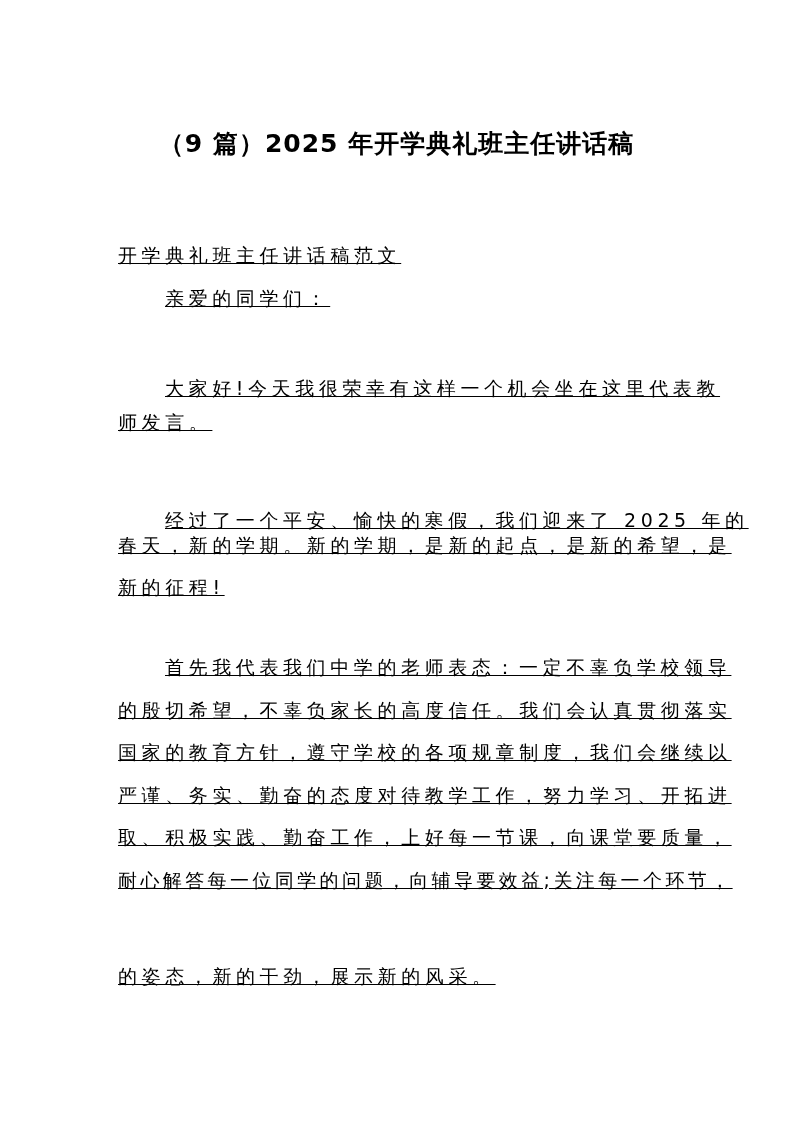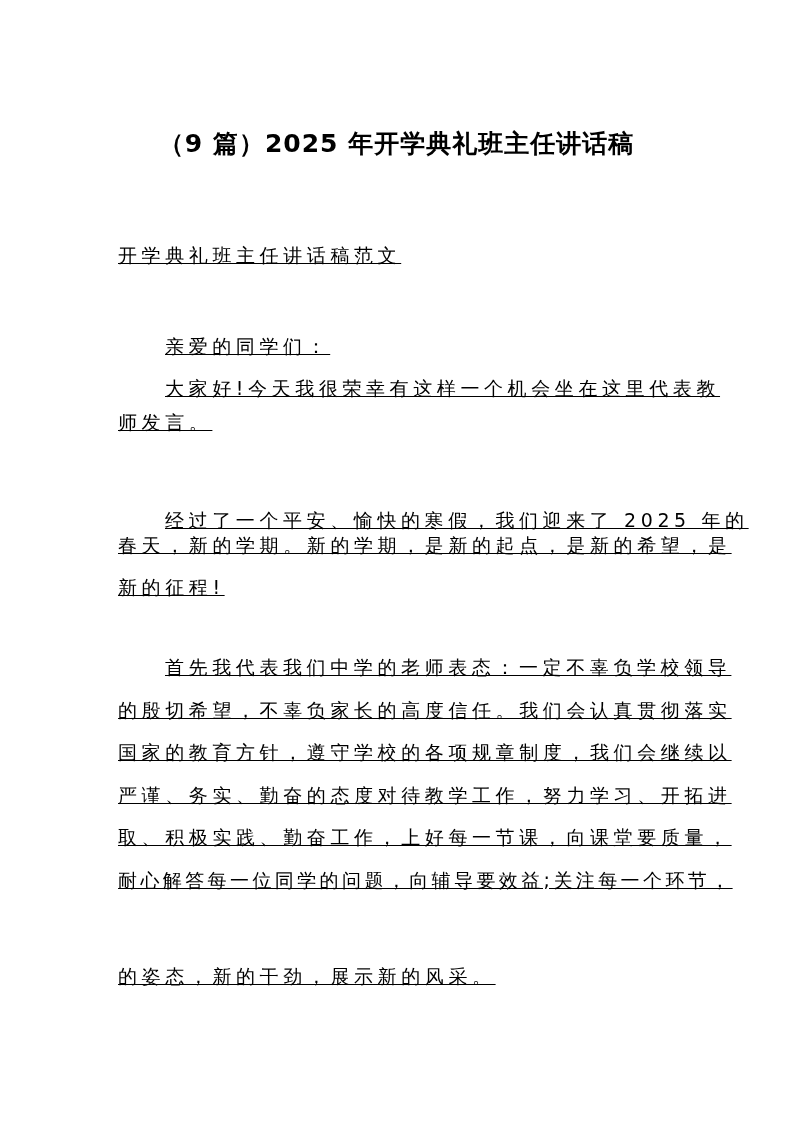--- a/index.html
+++ b/index.html
@@ -12,21 +12,21 @@
       white-space: nowrap; letter-spacing: 4.6px; text-decoration: underline; }
     .indent { left: 165px; }
   </style>
 </head>
 <body>
 
 <div class="page">
   <div class="title">（9 篇）2025 年开学典礼班主任讲话稿</div>
 
   <div class="line" style="top:242px;">开学典礼班主任讲话稿范文</div>
-  <div class="line indent" style="top:285px;margin-top:48px;">亲爱的同学们：</div>
+  <div class="line indent" style="top:285px;">亲爱的同学们：</div>
 
   <div class="line indent" style="top:375px;">大家好!今天我很荣幸有这样一个机会坐在这里代表教</div>
   <div class="line" style="top:409px;">师发言。</div>
 
   <div class="line indent" style="top:489px;margin-top:18px;">经过了一个平安、愉快的寒假，我们迎来了 2025 年的</div>
   <div class="line" style="top:532px;">春天，新的学期。新的学期，是新的起点，是新的希望，是</div>
   <div class="line" style="top:574px;text-align:center;">新的征程!</div>
 
   <div class="line indent" style="top:654px;">首先我代表我们中学的老师表态：一定不辜负学校领导</div>
   <div class="line" style="top:697px;">的殷切希望，不辜负家长的高度信任。我们会认真贯彻落实</div>

